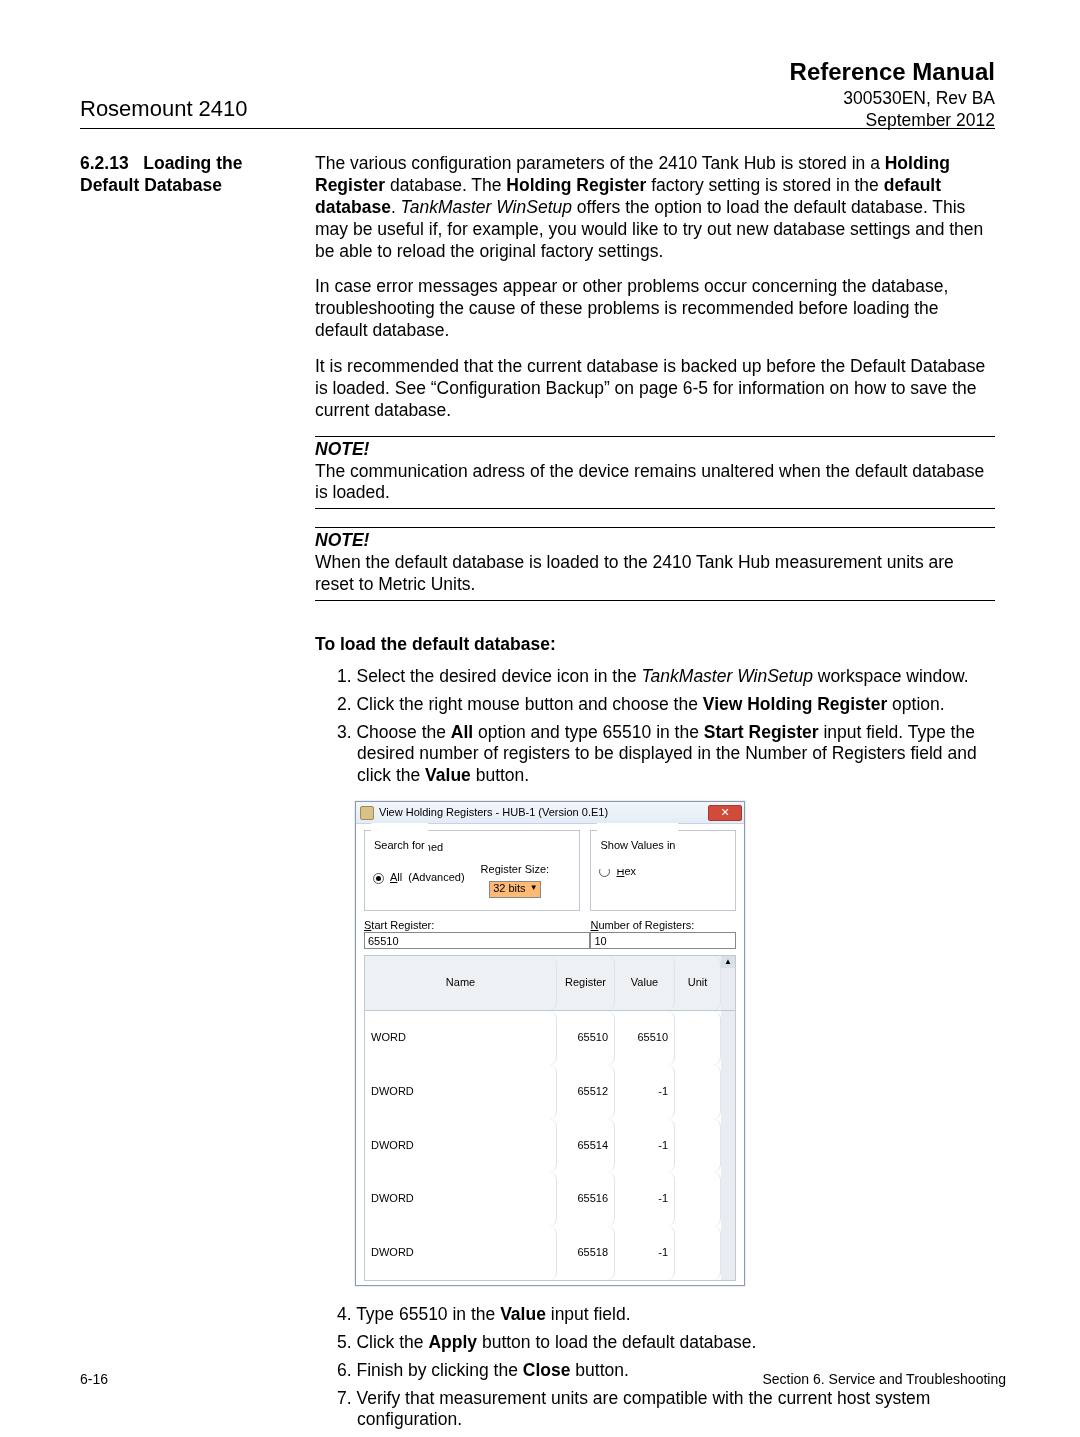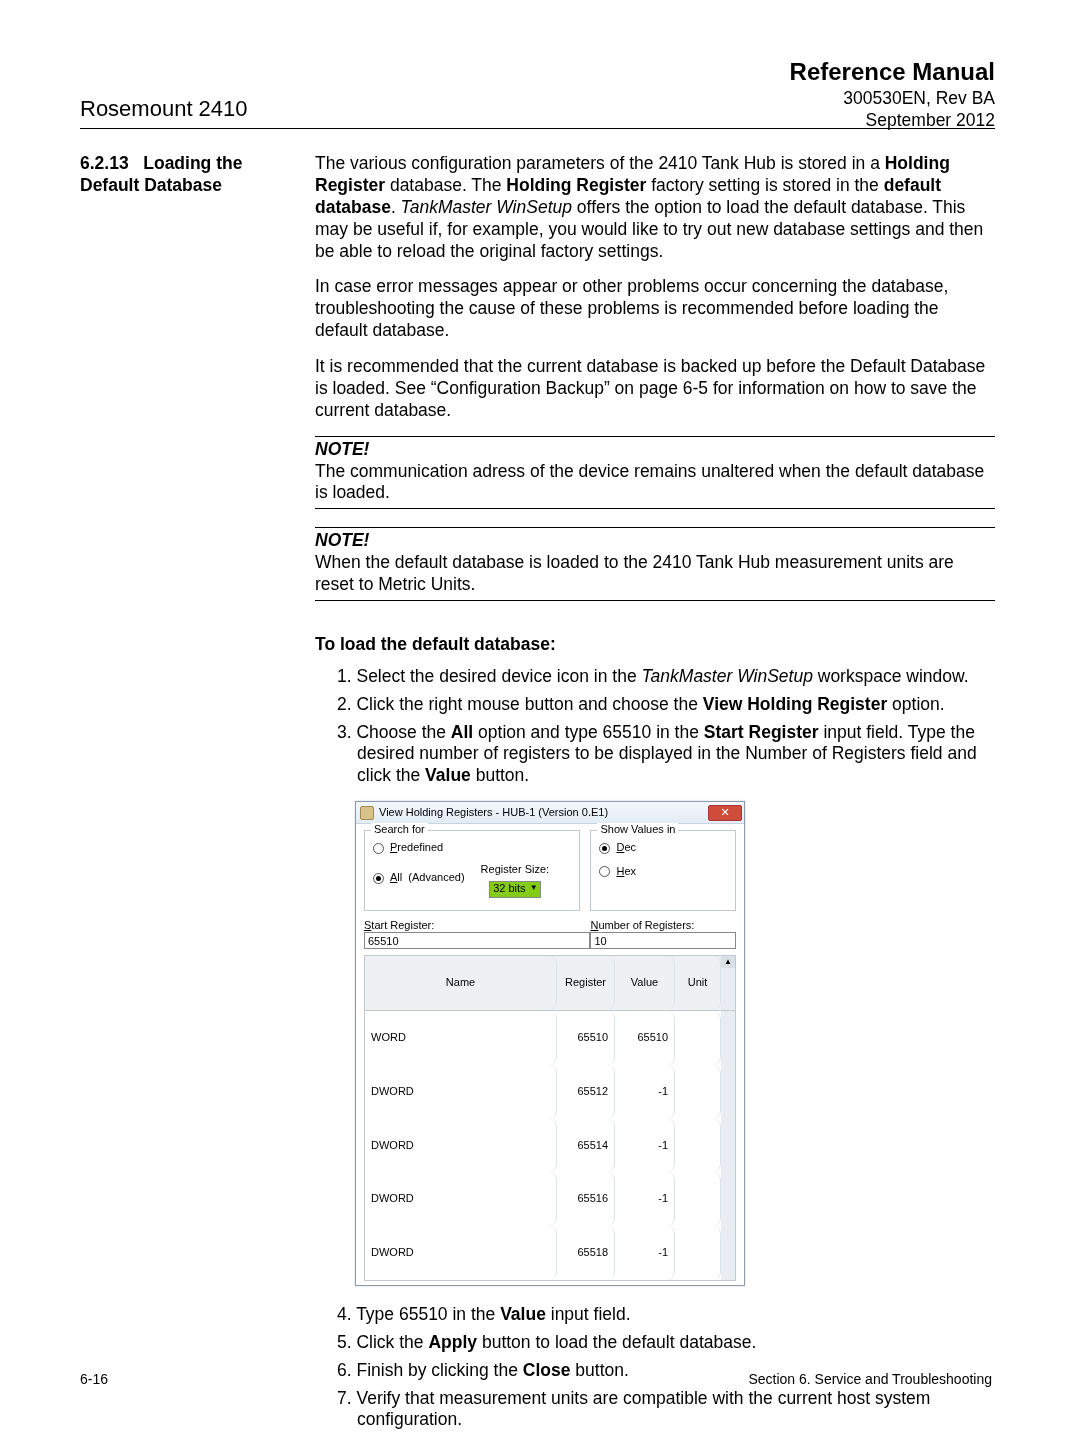--- a/index.html
+++ b/index.html
@@ -53,45 +53,45 @@
   .dlg-icon { width:14px; height:14px; background:#d8c28a; border:1px solid #a08a52; border-radius:2px; }
   .dlg-close {
     width: 34px; height: 16px; background: #d14b3a;
     border: 1px solid #a33; border-radius: 2px;
     color:#fff; text-align:center; line-height:13px; font-size:11px;
   }
   .dlg-body { padding: 6px 8px 4px 8px; }
   .group {
     border: 1px solid #c0c8d0; padding: 6px 8px 8px 8px; position: relative;
   }
-  .group-title { position: absolute; top: -8px; left: 6px; background:#fff; padding:0 3px; font-size:11px; }
+  .group-title { position: absolute; top: -8px; left: 6px; background:#fff; padding:16px 3px; font-size:11px; }
   .dlg-row { display:flex; gap:10px; }
   .dlg-row .group { flex:1; }
   .radio-row { display:flex; align-items:center; gap:6px; margin:4px 0; }
   .radio { width:11px; height:11px; border:1px solid #555; border-radius:50%; display:inline-flex; align-items:center; justify-content:center; }
   .radio.on::after { content:''; width:5px; height:5px; background:#000; border-radius:50%; }
   .reg-size { display:flex; align-items:center; gap:4px; margin-top:4px; font-size:11px;flex-direction:column;}
-  .reg-size select, .reg-size .selbox { border:1px solid #888; height:17px; font-size:11px; padding:0 14px 0 3px; position:relative; background:#84cc16; }
+  .reg-size select, .reg-size .selbox { border:1px solid #888; height:17px; font-size:11px; padding:0 14px 0 3px; position:relative; background:#fdba74; }
   .selbox::after { content:'▼'; position:absolute; right:2px; top:1px; font-size:8px; }
   .dlg-inputs { display:flex; gap:0; margin-top:8px; }
   .inp-col { flex:1; }
   .inp-col label { font-size:11px; display:block; }
   .inp-col input { width:100%; border:1px solid #888; height:17px; font-size:11px; padding:0 3px; }
   .tbl { margin-top:6px; border:1px solid #c0c8d0; }
   .tbl-head, .tbl-row { display:flex; font-size:11px; }
   .tbl-head { background:#eef1f4; border-bottom:1px solid #c0c8d0; }
   .tbl-cell { padding:20px 6px; border-right:1px solid #dde3ea;border-radius:8px; }
   .c-name { flex: 1.6; }
   .c-reg  { width: 58px; text-align:right; }
   .c-val  { width: 60px; text-align:right; }
   .c-unit { width: 46px; }
   .c-scroll { width: 14px; background:#e9edf1; position:relative; }
   .c-scroll .up { position:absolute; top:0; left:0; right:0; height:12px; text-align:center; font-size:8px; line-height:12px; background:#d9e0e8; }
 
-  .footer { position:absolute; bottom:50px; left:80px; right:88px; display:flex; justify-content:space-between; font-size:14px; }
+  .footer { position:absolute; bottom:50px; left:80px; right:74px; display:flex; justify-content:space-between; font-size:14px; }
 </style>
 </head>
 <body>
 
 <div class="header">
   <div class="header-left">Rosemount 2410</div>
   <div class="header-right">
     <div class="ref">Reference Manual</div>
     <div class="doc">300530EN, Rev BA</div>
     <div class="date">September 2012</div>

